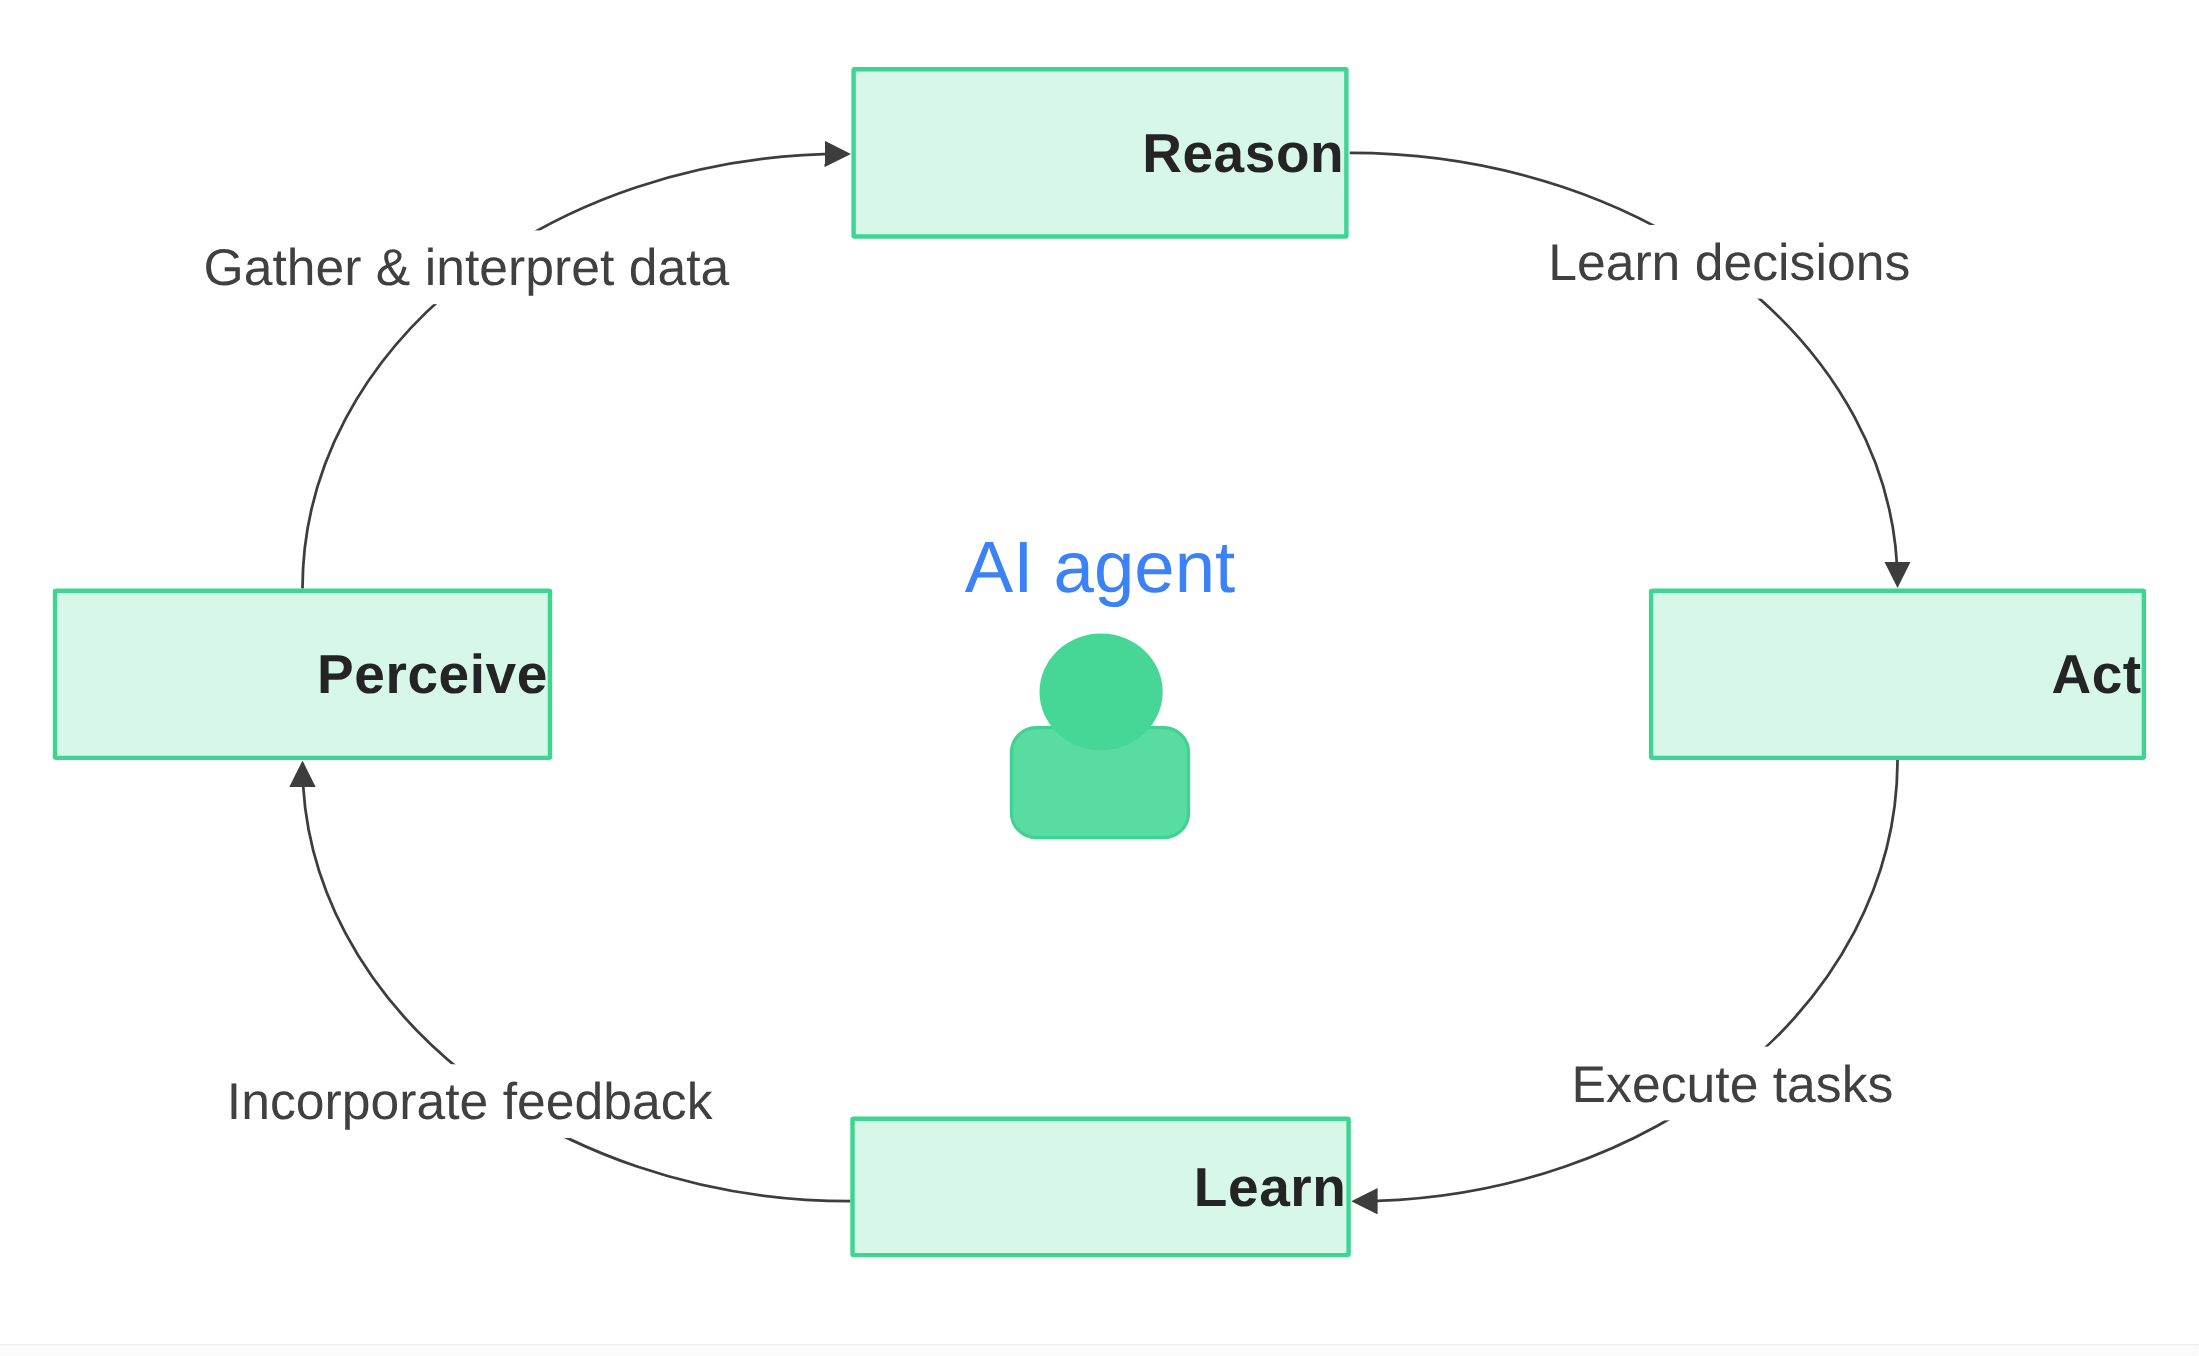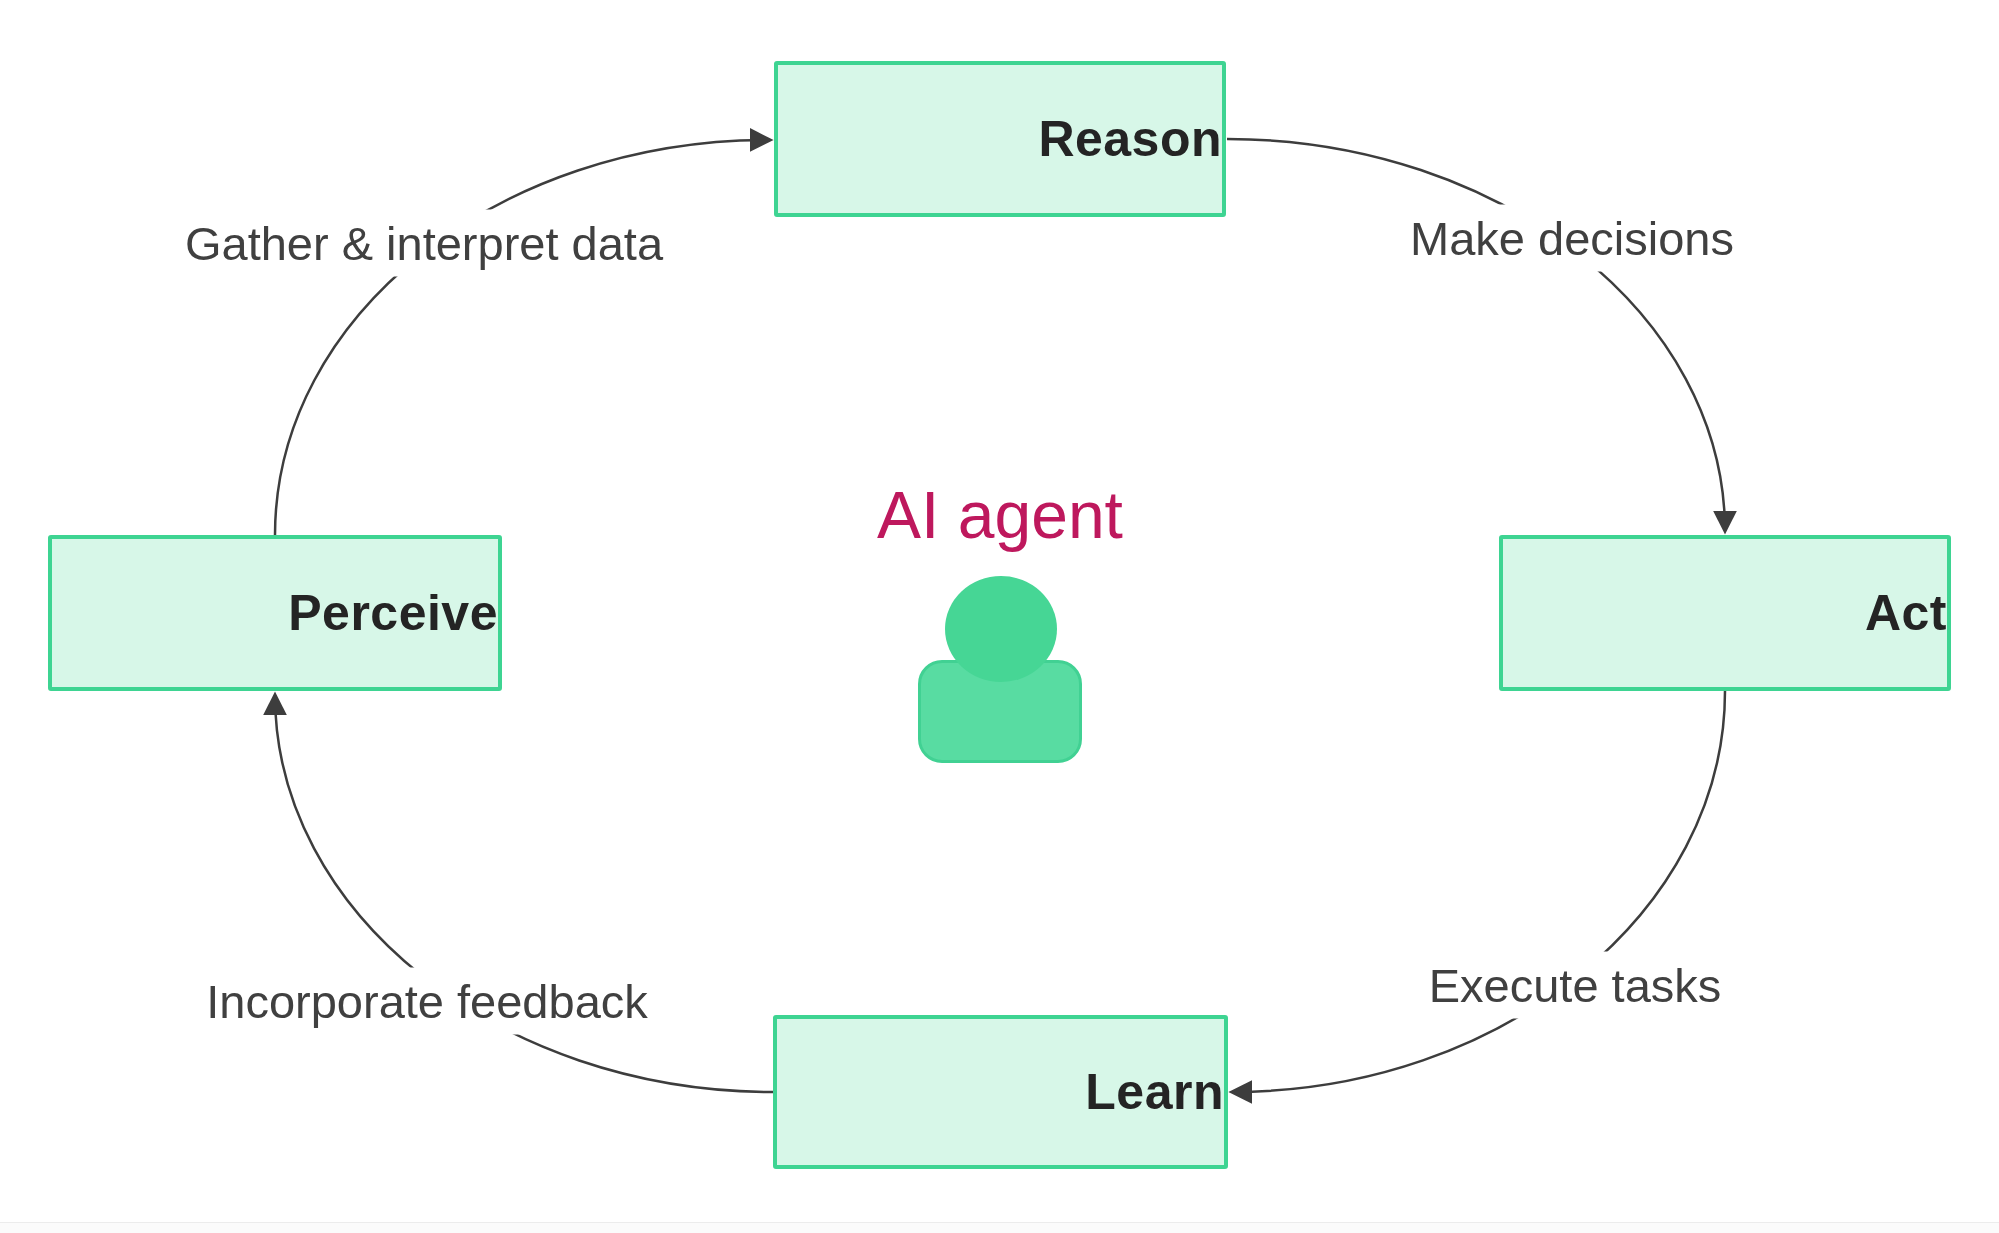--- a/index.html
+++ b/index.html
@@ -18,37 +18,37 @@
     background:#d7f7e8;
     border:4px solid #3ed492;
     border-radius:3px;
     display:flex;align-items:center;justify-content:flex-end;
     font-weight:bold;font-size:50px;color:#242424;
     letter-spacing:0.5px;
   }
   .node-reason  {left:774px; top:61px;}
   .node-perceive{left:48px;  top:535px; width:454px;}
   .node-act     {left:1499px;top:535px;padding-left:32px;}
-  .node-learn   {left:773px; top:1015px;width:455px;height:154px;}
+  .node-learn   {left:773px; top:1015px;width:455px;height:128px;}
   .edge-label{
     position:absolute;
     transform:translate(-50%,-50%);
     background:#ffffff;
     padding:6px 16px;
     font-size:47px;color:#404040;
     white-space:nowrap;
   }
   .label-gather     {left:424px; top:243px;}
   .label-decisions  {left:1572px;top:238px;}
   .label-execute    {left:1575px;top:985px;text-align:center;}
   .label-feedback   {left:427px; top:1001px;}
   .ai-title{
     position:absolute;left:1000px;top:515px;
     transform:translate(-50%,-50%);
-    font-size:66px;color:#be185d;
+    font-size:66px;color:#3b82f6;
     white-space:nowrap;
   }
   .person{position:absolute;left:918px;top:576px;width:164px;height:187px;}
   .person-body{
     position:absolute;left:0;top:84px;width:164px;height:103px;
     box-sizing:border-box;
     background:#58dca2;border:3px solid #41d193;border-radius:24px;
   }
   .person-head{
     position:absolute;left:27px;top:0;width:112px;height:106px;
@@ -83,21 +83,21 @@
     <span>Perceive</span>
   </div>
   <div class="node node-act">
     <span>Act</span>
   </div>
   <div class="node node-learn">
     <span>Learn</span>
   </div>
 
   <div class="edge-label label-gather">Gather &amp; interpret data</div>
-  <div class="edge-label label-decisions">Make decisions</div>
+  <div class="edge-label label-decisions">Learn decisions</div>
   <div class="edge-label label-execute">Execute tasks</div>
   <div class="edge-label label-feedback">Incorporate feedback</div>
 
   <div class="ai-title">AI agent</div>
 
   <div class="person">
     <div class="person-body"></div>
     <div class="person-head"></div>
   </div>
 

